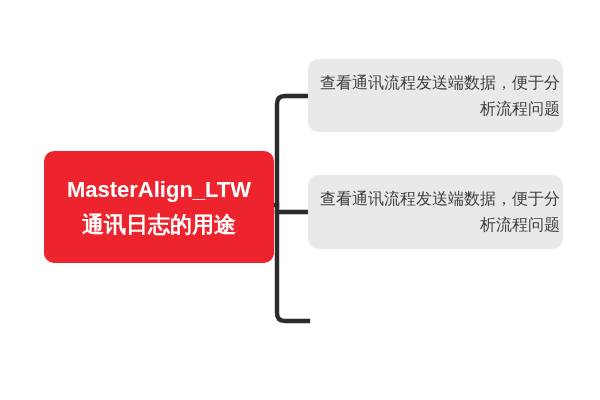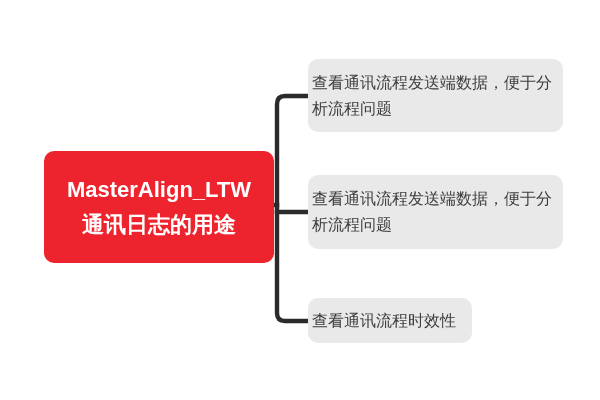--- a/index.html
+++ b/index.html
@@ -48,23 +48,23 @@
     line-height: 35px;
     justify-content: center;
     text-align: center;
   }
   .node.branch {
     background: #e9e9e9;
     border-radius: 10px;
     color: #3d3d3d;
     font-size: 16px;
     line-height: 26px;
-    padding: 0 4px;
+    padding: 0 12px;
     justify-content: flex-start;
-    text-align: left;
+    text-align: right;
   }
   .node.branch-1 {
     left: 308px;
     top: 59px;
     width: 255px;
     height: 73px;
   }
   .node.branch-2 {
     left: 308px;
     top: 175px;
@@ -91,15 +91,14 @@
 
   <div class="node root">MasterAlign_LTW
 通讯日志的用途</div>
 
   <div class="node branch branch-1">查看通讯流程发送端数据，便于分
 析流程问题</div>
 
   <div class="node branch branch-2">查看通讯流程发送端数据，便于分
 析流程问题</div>
 
-  <div class="node branch branch-3">查看通讯流程时效性</div>
 
 </div>
 
 </body></html>

